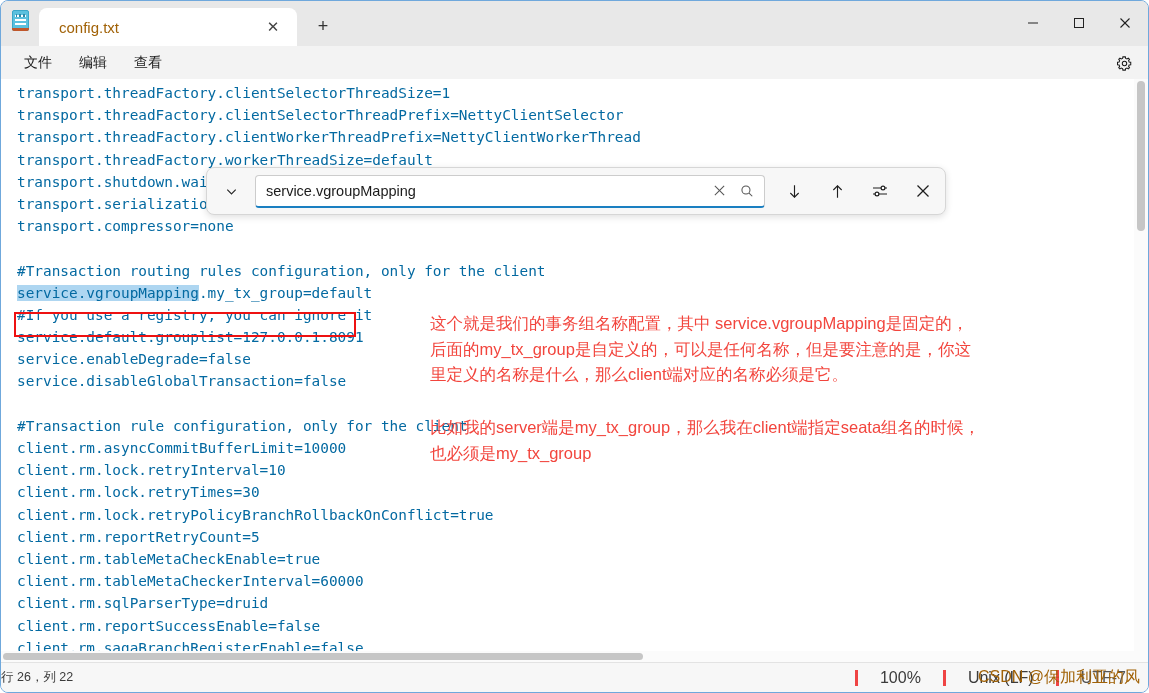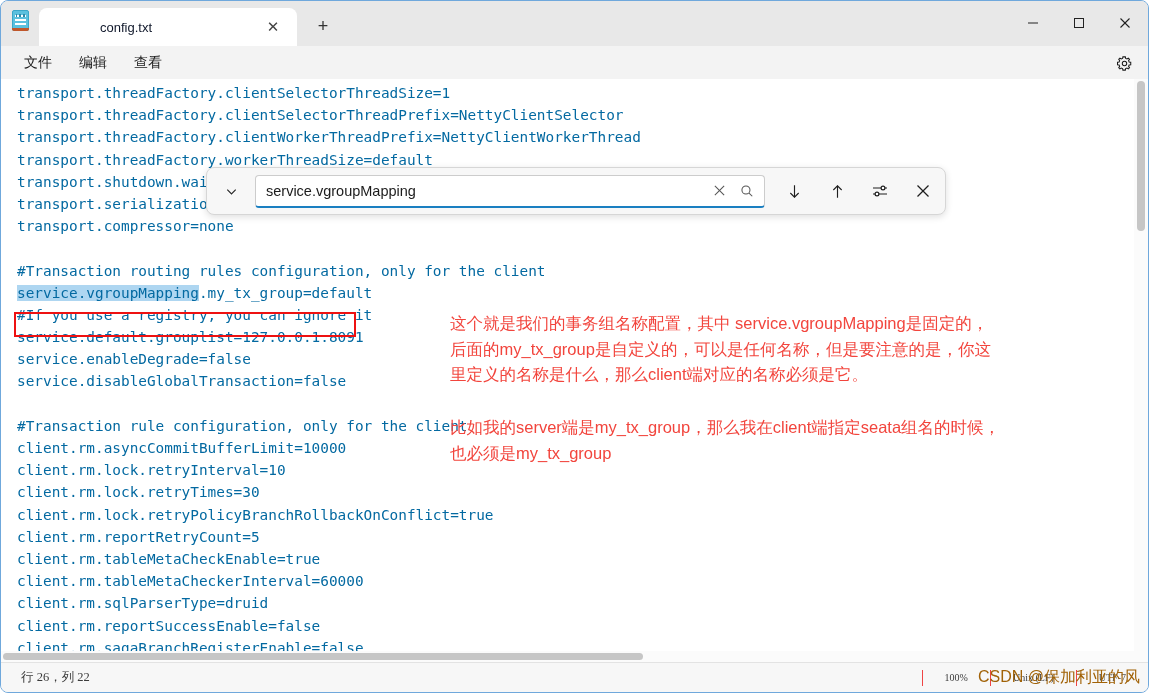--- a/index.html
+++ b/index.html
@@ -67,24 +67,23 @@
     height: 38px;
     min-width: 258px;
     background: #ffffff;
     border-radius: 8px 8px 0 0;
     display: flex;
     align-items: center;
     padding: 0 10px 0 20px;
     position: relative;
   }
   .tab-title {
-    font-size: 13px;
-    color: #0f172a;
+    font-size: 15px;
+    color: #a16207;
     flex: 1;
-    margin-left: 41px;
   }
   .tab-close {
     width: 28px; height: 28px;
     display: flex; align-items: center; justify-content: center;
     border-radius: 4px;
     color: #444; font-size: 15px;
   }
   .new-tab {
     width: 34px; height: 34px;
     margin: 0 0 3px 9px;
@@ -160,21 +159,20 @@
   }
 
   
   .annot {
     position: absolute;
     color: #f2453d;
     font-size: 16.5px;
     line-height: 25.5px;
     font-family: "Liberation Sans", sans-serif;
     white-space: pre;
-    margin-left: 20px;
   }
   .annot1 { left: 429px; top: 232px; }
   .annot2 { left: 429px; top: 336px; }
 
   
   .searchbar {
     position: absolute;
     left: 205px;
     top: 88px;
     width: 740px;
@@ -267,35 +265,34 @@
     height: 30px;
     background: #f7f7f7;
     border-top: 1px solid #e3e3e3;
     display: flex;
     align-items: center;
     font-size: 12px;
     color: #3b3b3b;
     position: relative;
     flex: 0 0 30px;
   }
-  .sb-left { padding-left: 20px; font-size: 12.5px; font-family: Liberation Serif, serif; }
+  .sb-left { font-size: 12.5px; }
   .sb-right {
     margin-left: auto;
     display: flex;
     align-items: center;
     height: 100%;
   }
   .sb-cell {
     padding: 0 22px;
     height: 16px;
     display: flex; align-items: center;
-    border-left: 1px solid #ef4444;
-    font-size: 10px;
+    border-left: 3px solid #ef4444;
+    font-size: 16px;
     color: #3b3b3b;
-    font-family: Liberation Serif, serif;
   }
   .watermark {
     position: absolute;
     right: 8px; top: 4px;
     font-size: 16px;
     color: #a16207;
     font-family: "Liberation Sans", sans-serif;
     pointer-events: none;
     margin-left: 20px;
   }

